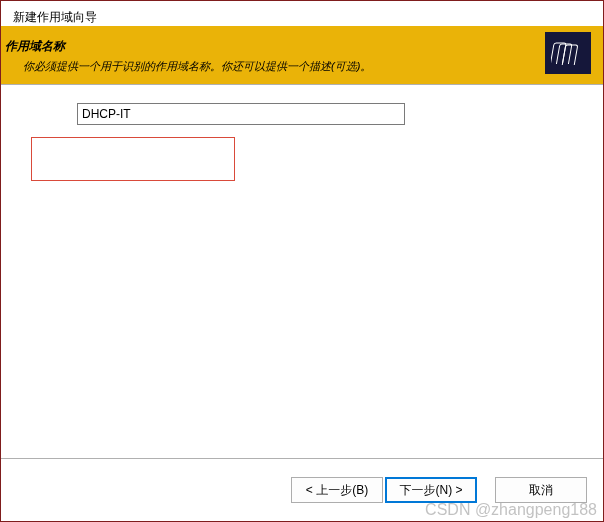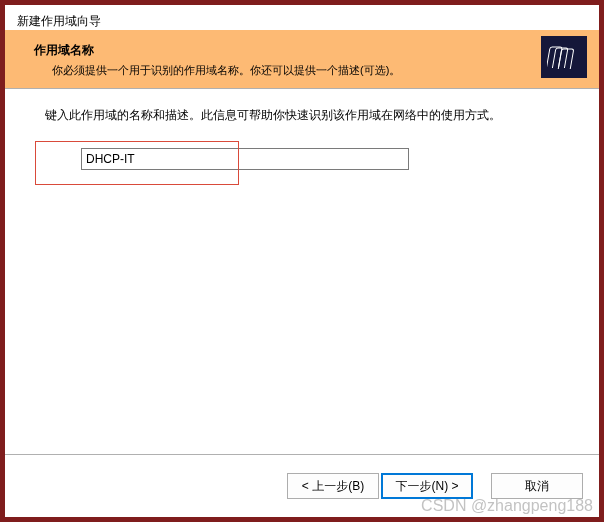--- a/index.html
+++ b/index.html
@@ -7,34 +7,35 @@
     margin: 0; padding: 0;
     width: 604px; height: 522px;
     font-family: "Microsoft YaHei", Tahoma, Arial, sans-serif;
     font-size: 12px;
     background: #ffffff;
     color: #000;
     overflow: hidden;
   }
   .window {
     width: 604px; height: 522px;
-    border: 5px solid #7f1d1d;
+    border: 1px solid #7f1d1d;
     position: relative;
     background: #fff;
   }
   .title-area {
     padding: 8px 12px 0 12px;
   }
   .title-text {
     font-size: 12px;
   }
   .header-band {
     position: relative;
-    padding: 6px 12px 10px 29px;
-    background: #fdba74;
+    padding: 6px 12px 10px 4px;
+    background: #eab308;
+    font-style: italic;
   }
   .header-heading {
     font-weight: bold;
     font-size: 12px;
     margin: 6px 0 4px 0;
   }
   .header-sub {
     font-size: 11px;
     margin-left: 18px;
     color: #000;
@@ -154,21 +155,20 @@
           <path d="M10 26 L10 8 Q10 6 12 6 L20 6 Q22 6 22 8 L22 26" transform="skewX(-10)"></path>
           <path d="M16 27 L16 9 Q16 7 18 7 L26 7 Q28 7 28 9 L28 27" transform="skewX(-10)"></path>
         </g>
       </svg>
     </div>
   </div>
 
   <hr class="sep">
 
   <div class="body-area">
-    <div class="instruction">键入此作用域的名称和描述。此信息可帮助你快速识别该作用域在网络中的使用方式。</div>
 
     <div class="highlight-box"></div>
 
     <div class="field-row">
       <input type="text" class="field-input focus" value="DHCP-IT" style="">
     </div>
 
   </div>
 
   <hr class="button-row-sep">

